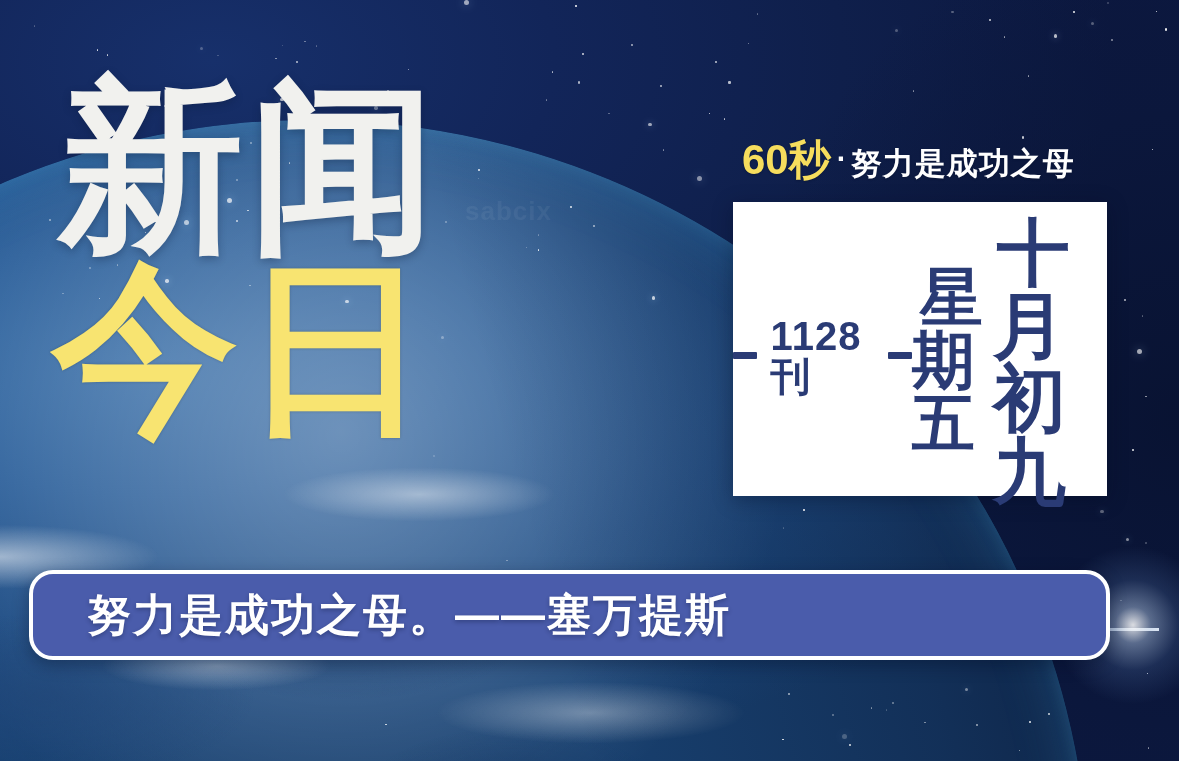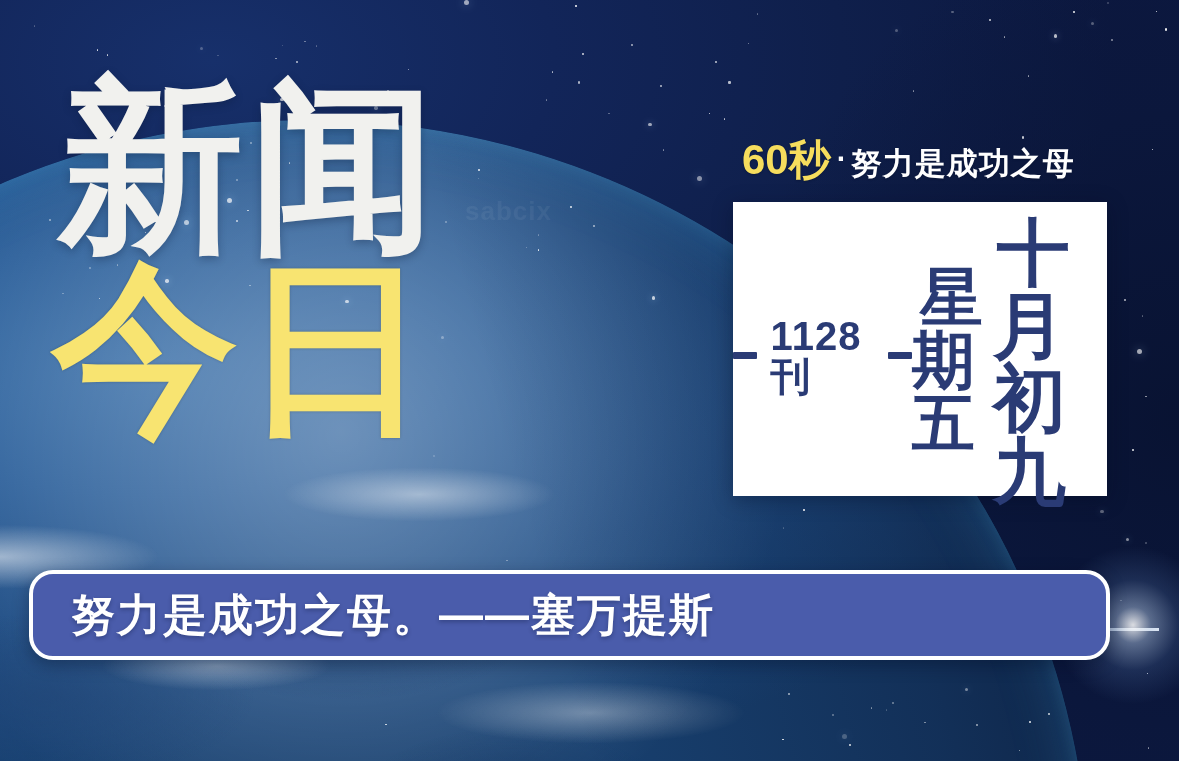--- a/index.html
+++ b/index.html
@@ -303,21 +303,21 @@
     height: 90px;
     box-sizing: border-box;
     background: #4a5cab;
     border: 4px solid #ffffff;
     border-radius: 24px;
     display: flex;
     align-items: center;
     box-shadow: 0 5px 16px rgba(4,12,34,.35);
   }
   .quote-text {
-    margin-left: 38px;
+    margin-left: 54px;
     color: #ffffff;
     font-size: 44px;
     font-weight: bold;
     letter-spacing: 2px;
     white-space: nowrap;
     text-shadow: 0 2px 4px rgba(10,20,50,.32);
   }
 </style>
 </head>
 <body>

